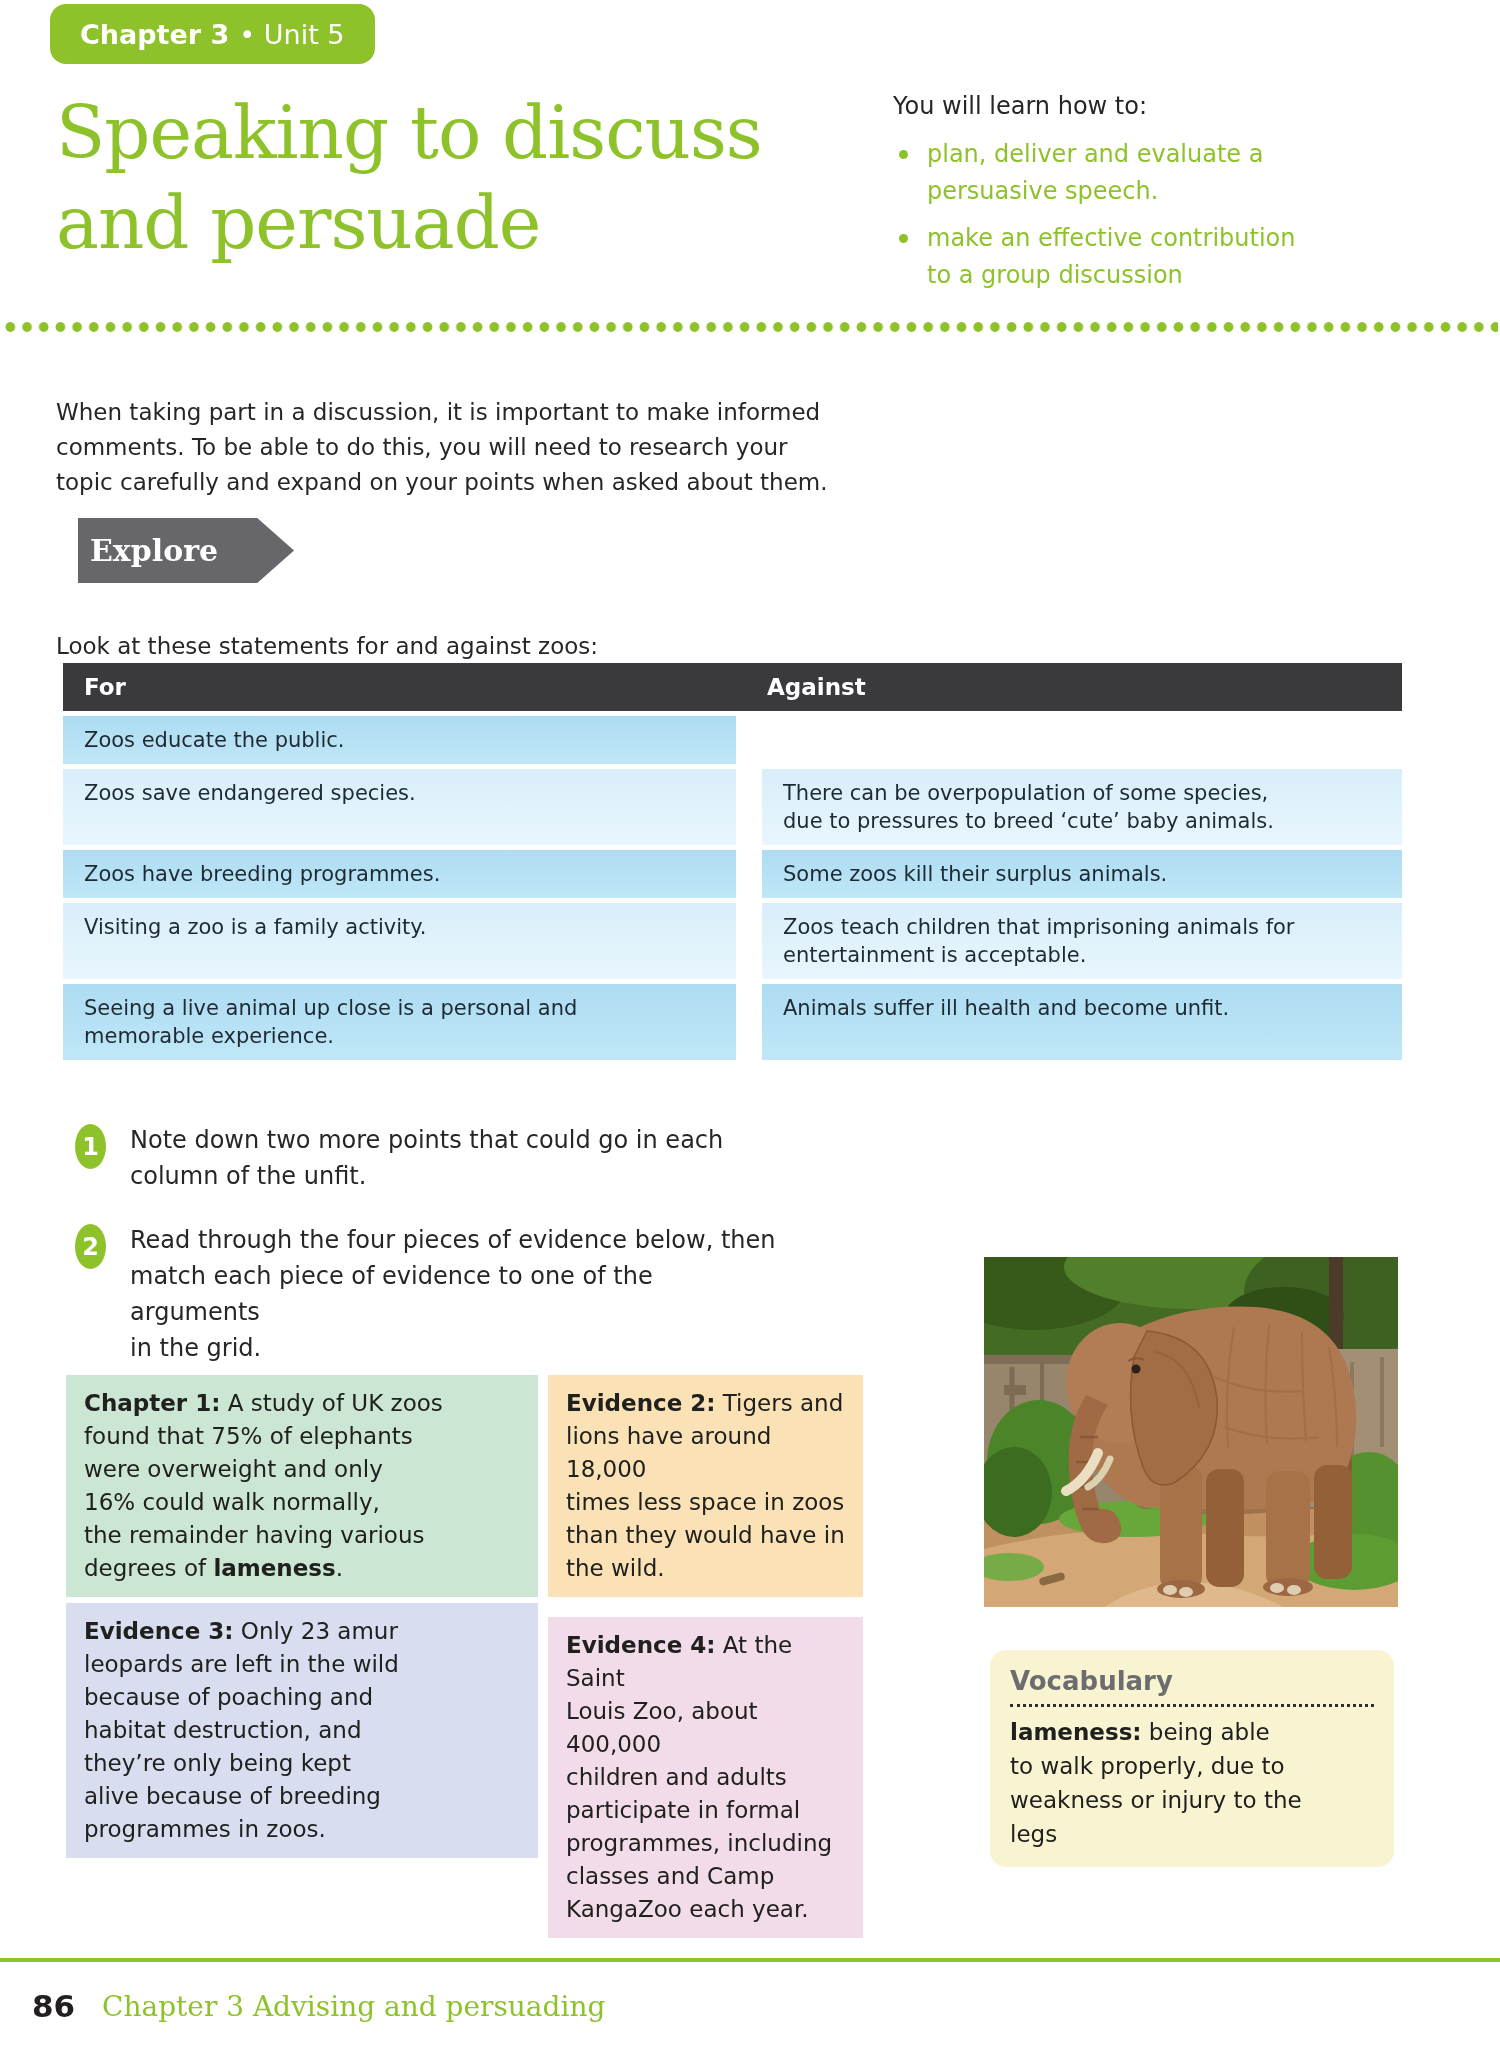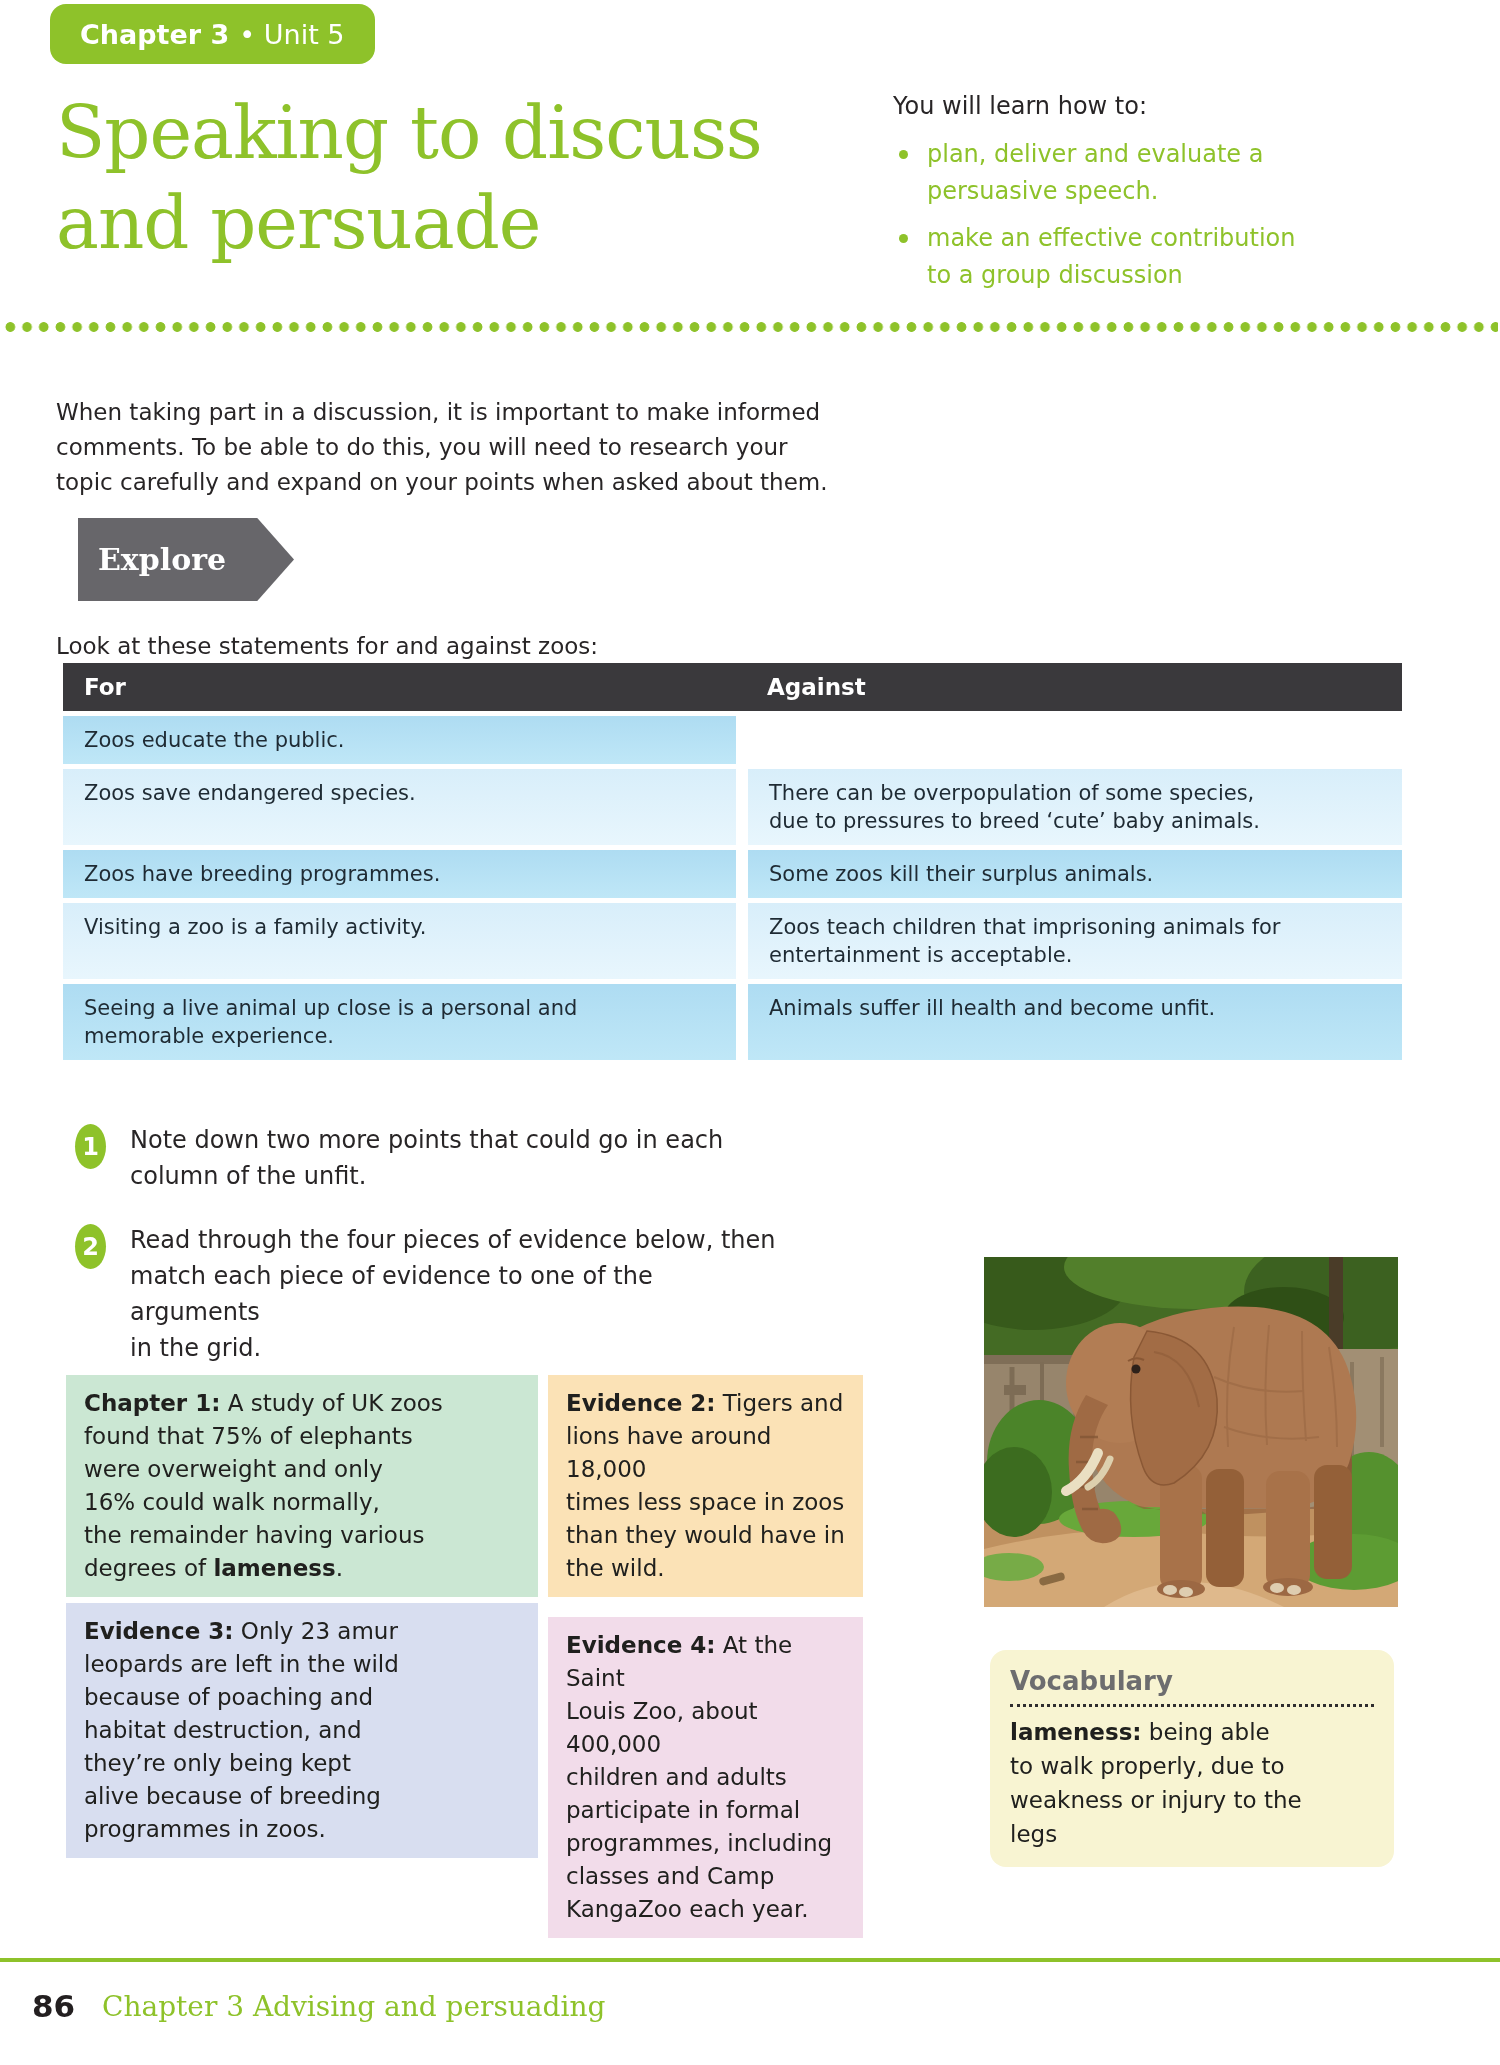--- a/index.html
+++ b/index.html
@@ -47,41 +47,41 @@
     background-image:radial-gradient(circle, var(--accent) 4.5px, transparent 5.2px);
     background-size:16.7px 14px;background-position:0 center;background-repeat:repeat-x;
   }
   
   .intro{
     position:absolute;left:56px;top:372px;width:820px;
     font-size:23px;line-height:35px;white-space:pre-line;color:var(--dark);
   }
   
   .explore{
-    position:absolute;left:78px;top:518px;width:216px;height:83px;
+    position:absolute;left:78px;top:518px;width:216px;height:65px;
     background:var(--gray);
     clip-path:polygon(0 0,83% 0,100% 50%,83% 100%,0 100%);
-    display:flex;align-items:center;padding-left:20px;box-sizing:border-box;
+    display:flex;align-items:center;padding-left:12px;box-sizing:border-box;
   }
   .explore span{
     font-family:"DejaVu Serif","Liberation Serif",serif;font-weight:bold;
     font-size:30px;color:#ffffff;
   }
   
   .table-caption{position:absolute;left:56px;top:610px;font-size:23px;color:var(--dark);}
   
   .fa-table{position:absolute;left:63px;top:663px;width:1339px;}
   .thead{display:flex;gap:10px;background:var(--header-dark);}
   .thead .th{
     height:48px;line-height:48px;color:#fff;font-weight:bold;font-size:23px;
     padding-left:21px;box-sizing:border-box;
   }
   .for-col{width:673px;flex:none;}
   .against-col{flex:1;}
-  .trow{display:flex;gap:12px;margin-top:5px;}
+  .trow{display:flex;gap:26px;margin-top:5px;}
   .trow .td{
     padding:10px 21px;box-sizing:border-box;font-size:21px;line-height:28px;
     white-space:pre-line;color:#1e2a33;
   }
   .trow.medium .td{background:linear-gradient(180deg,#aedcf2,#bfe7f7);}
   .trow.light  .td{background:linear-gradient(180deg,#d8eefa,#e8f6fd);}
   
   .activity{position:absolute;left:75px;display:flex;}
   .activity-badge{
     width:31px;height:45px;border-radius:50%;background:var(--accent);flex:none;

